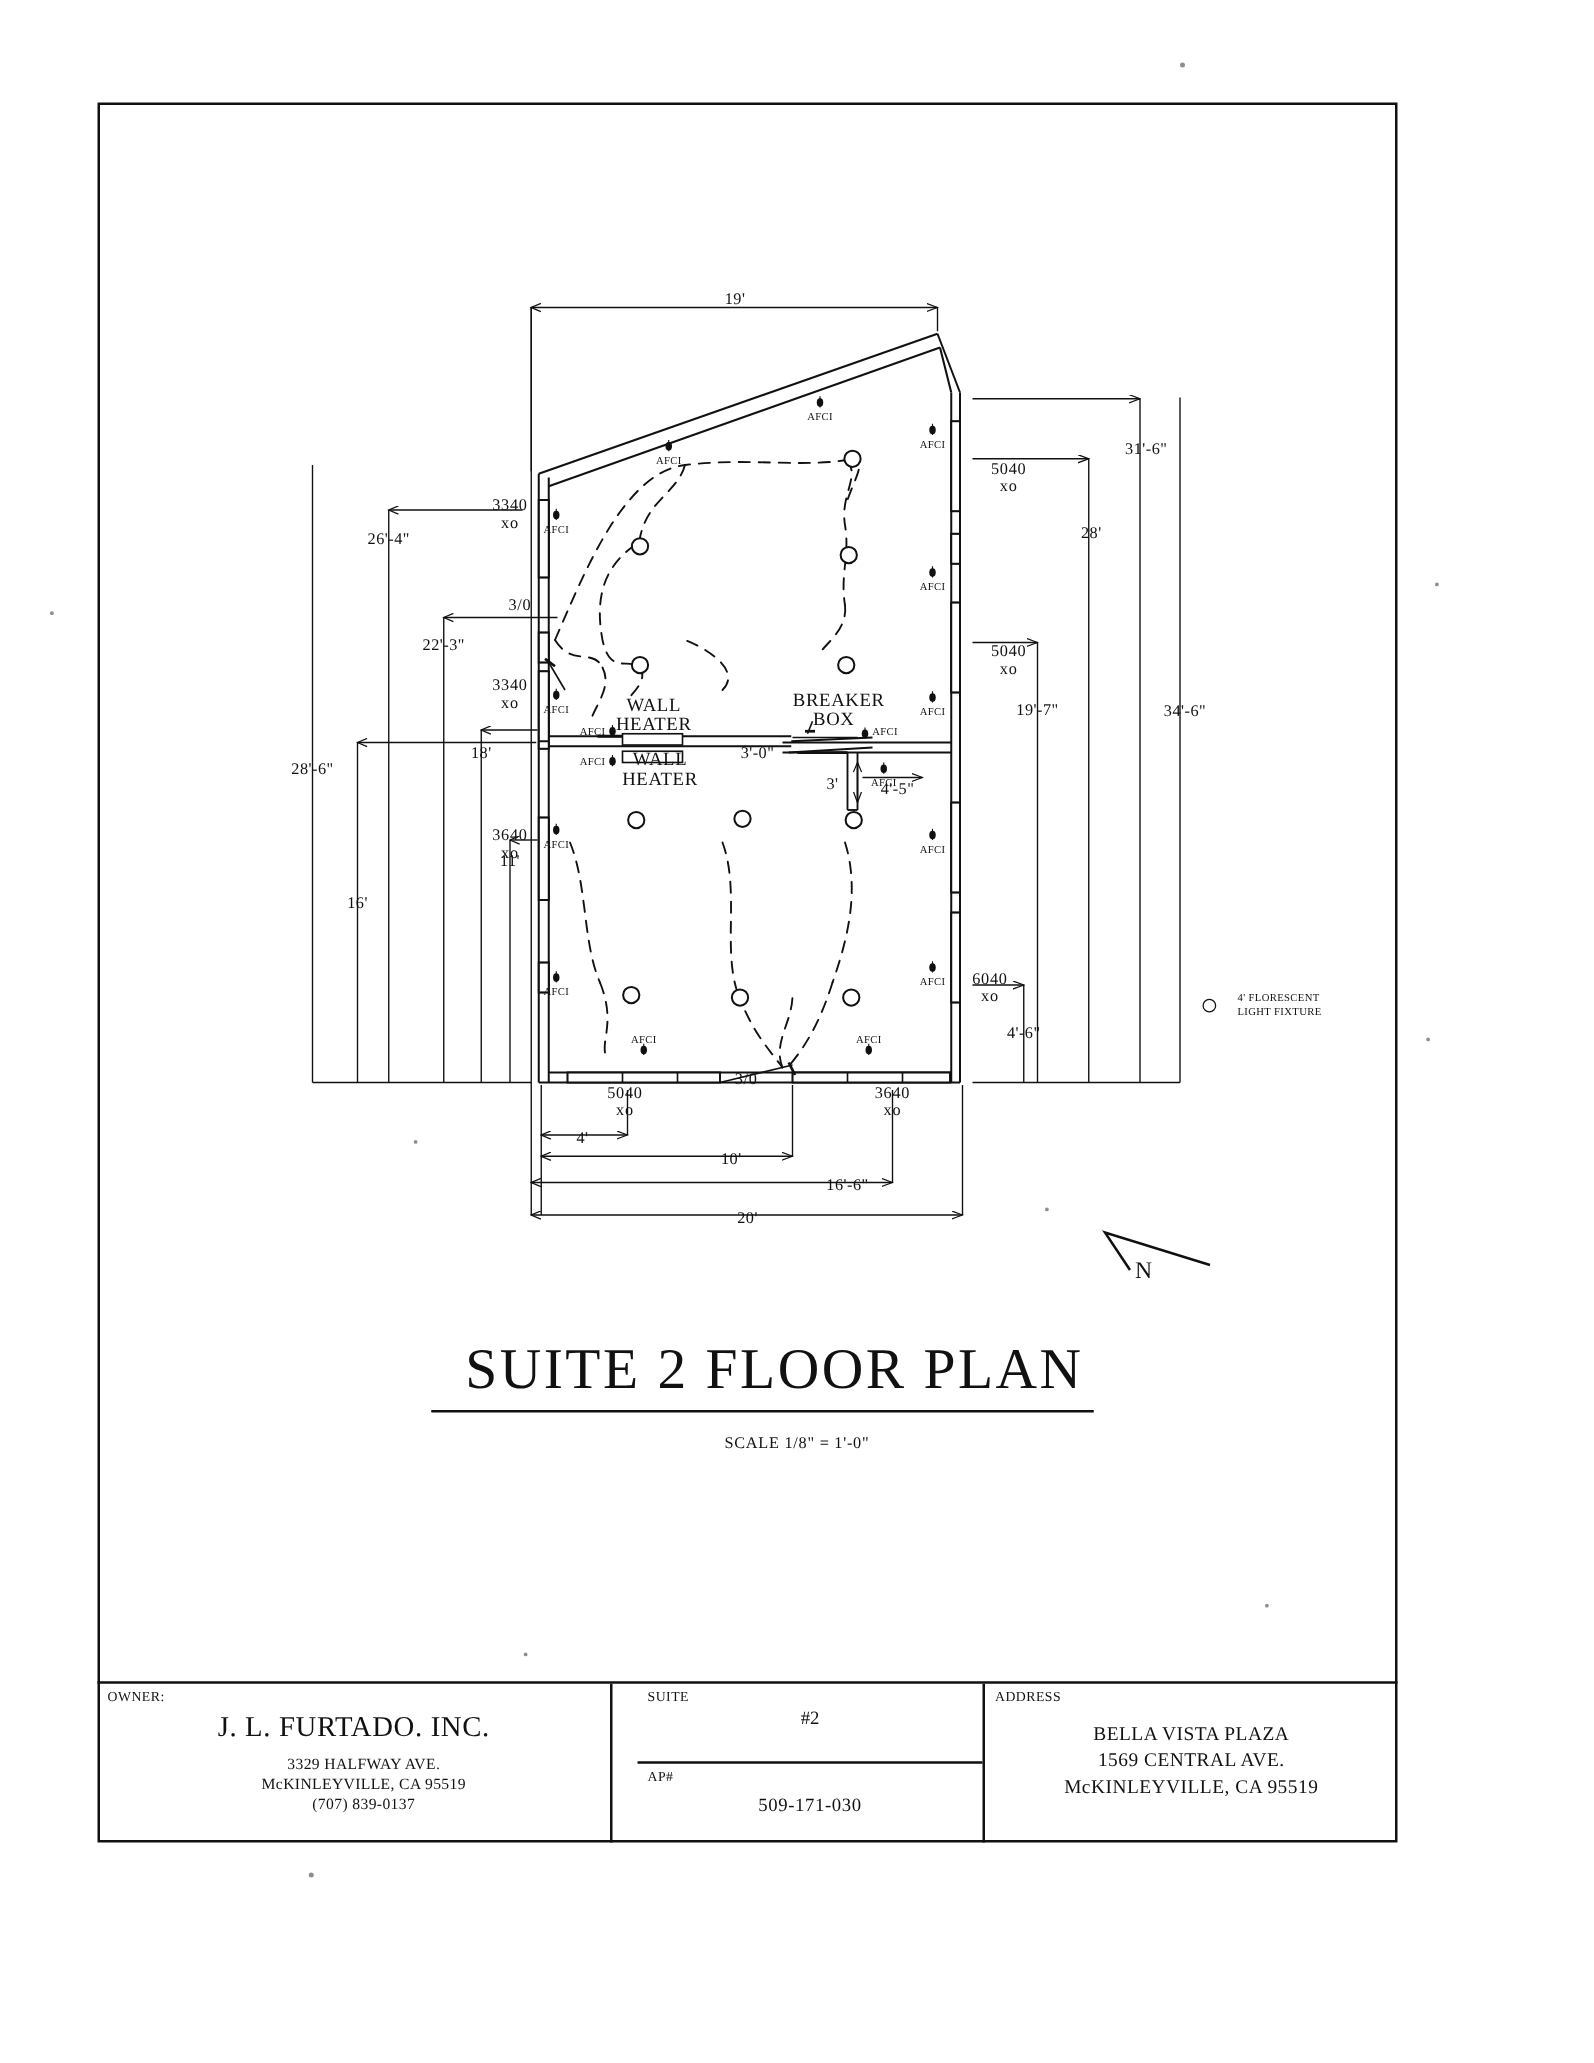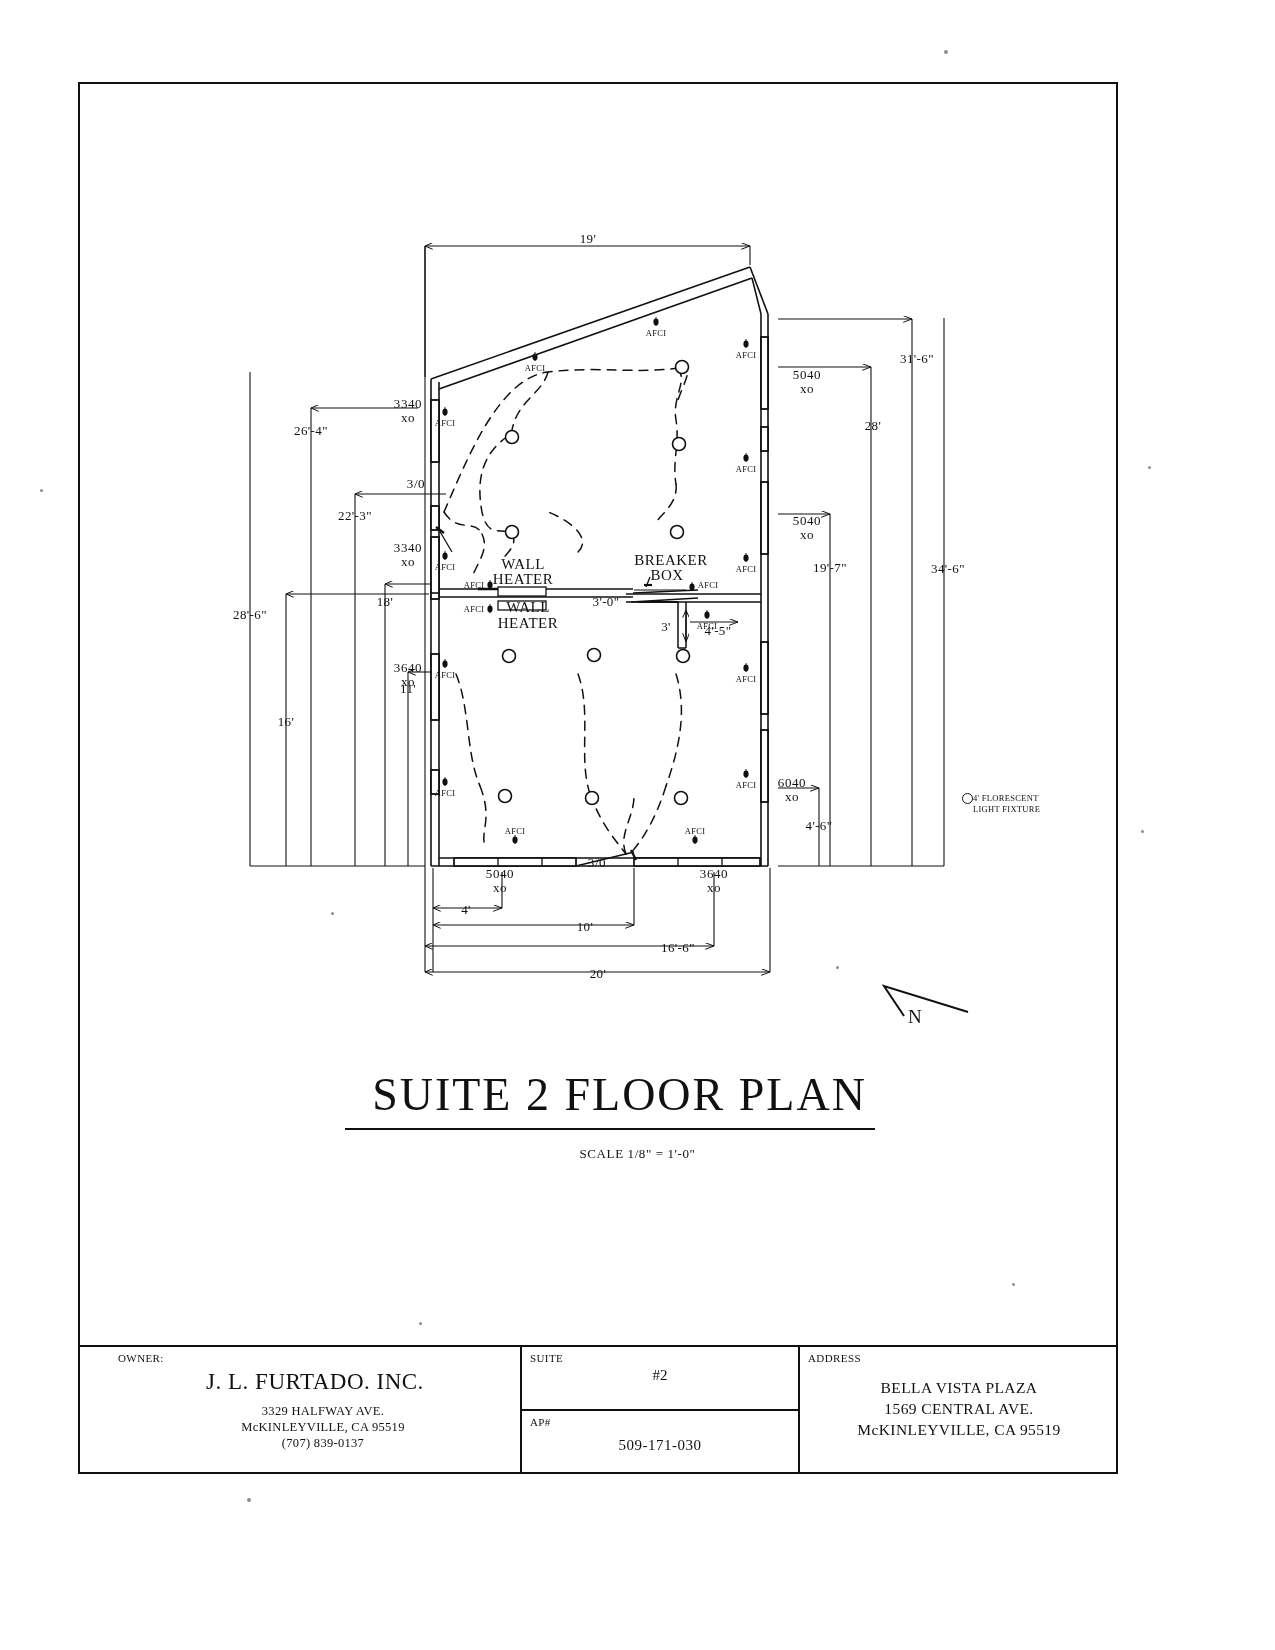--- a/index.html
+++ b/index.html
@@ -72,21 +72,22 @@
     font-size: 19px;
     letter-spacing: 1px;
   }
 
   
   #legend {
     position: absolute;
     left: 962px;
     top: 793px;
     display: flex;
-    gap: 0;
+    align-items: center;
+    gap: 17px;
   }
   #legend .leg-circle {
     width: 11px; height: 11px;
     border: 1.6px solid #111;
     border-radius: 50%;
     box-sizing: border-box;
   }
   #legend .leg-text {
     font-size: 8.5px;
     line-height: 11px;
@@ -96,25 +97,24 @@
   
   #title-block {
     position: absolute;
     left: 78px;
     top: 1345px;
     width: 1040px;
     height: 129px;
     border-top: 2.5px solid #111;
     box-sizing: border-box;
     display: flex;
-    padding-left: 32px;
   }
   .tb-cell { position: relative; box-sizing: border-box; }
   #tb-owner   { width: 412px; border-right: 2.5px solid #111; }
-  #tb-middle  { width: 278px; border-right: 2.5px solid #111; display: flex; flex-direction: column; }
+  #tb-middle  { width: 278px; border-right: 2.5px solid #111; display: flex; flex-direction: column; margin-left: 20px; }
   #tb-suite   { height: 50%; border-bottom: 2.5px solid #111; position: relative; box-sizing: border-box; }
   #tb-apn     { height: 50%; position: relative; box-sizing: border-box; }
   #tb-address { flex: 1; }
 
   .tb-key {
     position: absolute;
     left: 8px; top: 5px;
     font-size: 11px;
     letter-spacing: 0.4px;
   }

